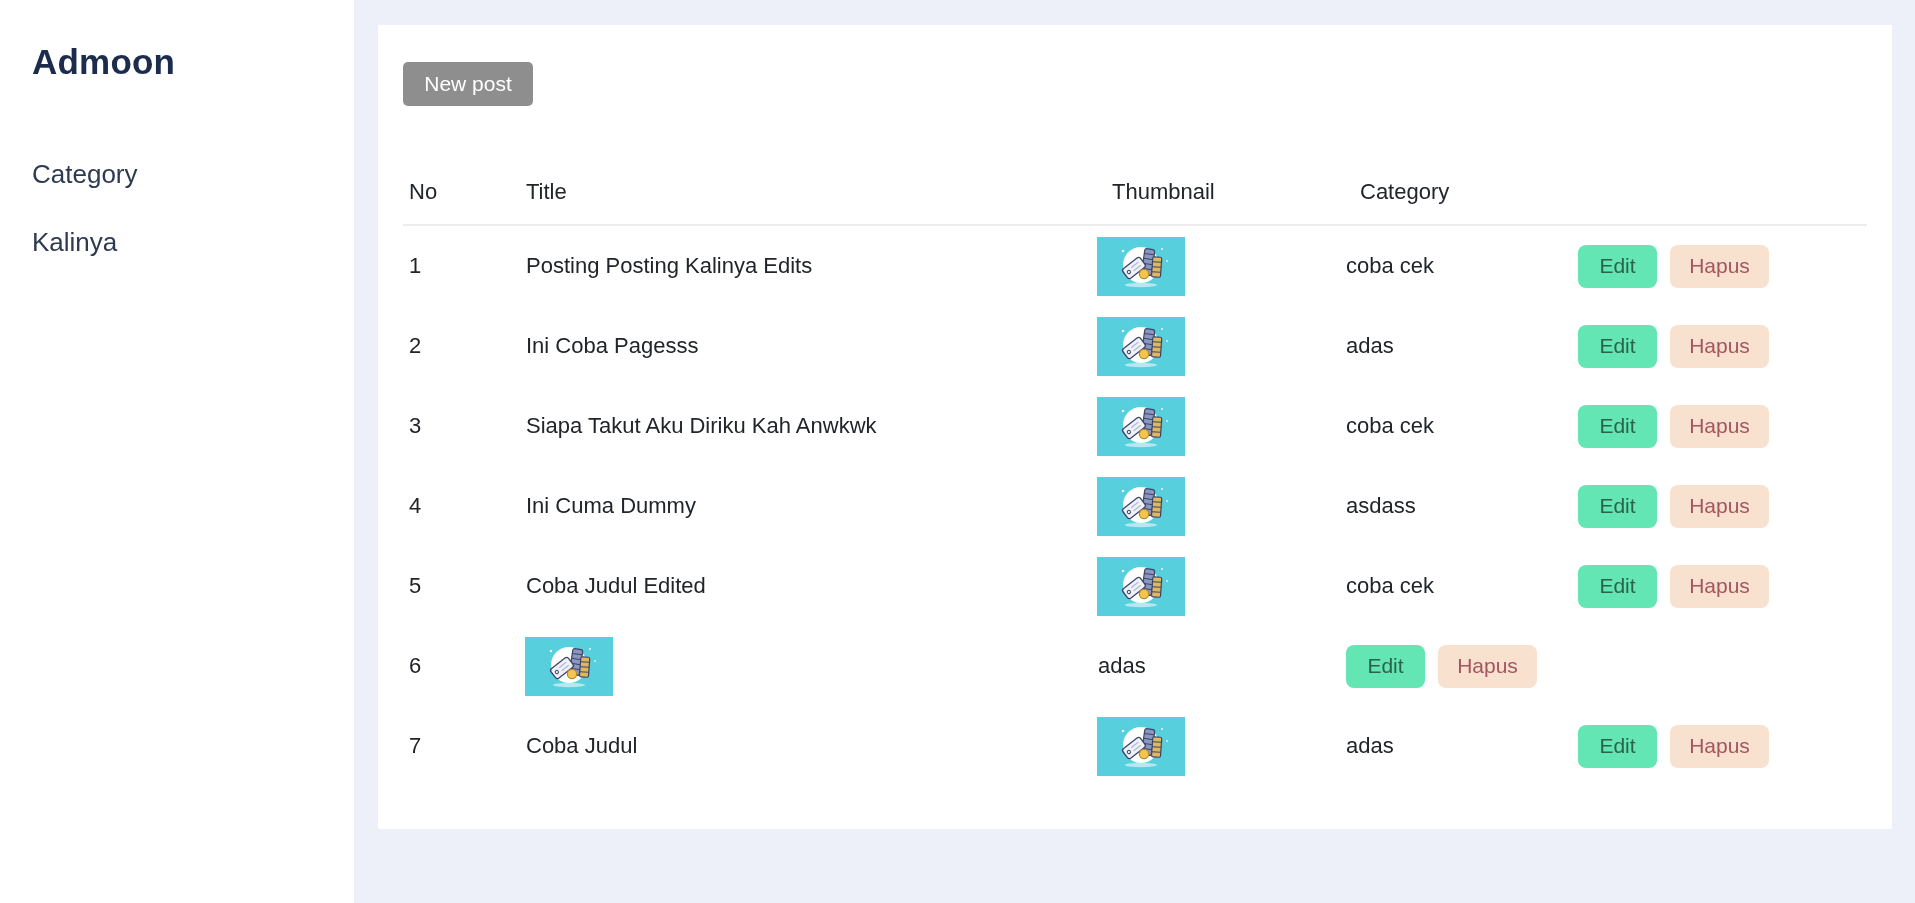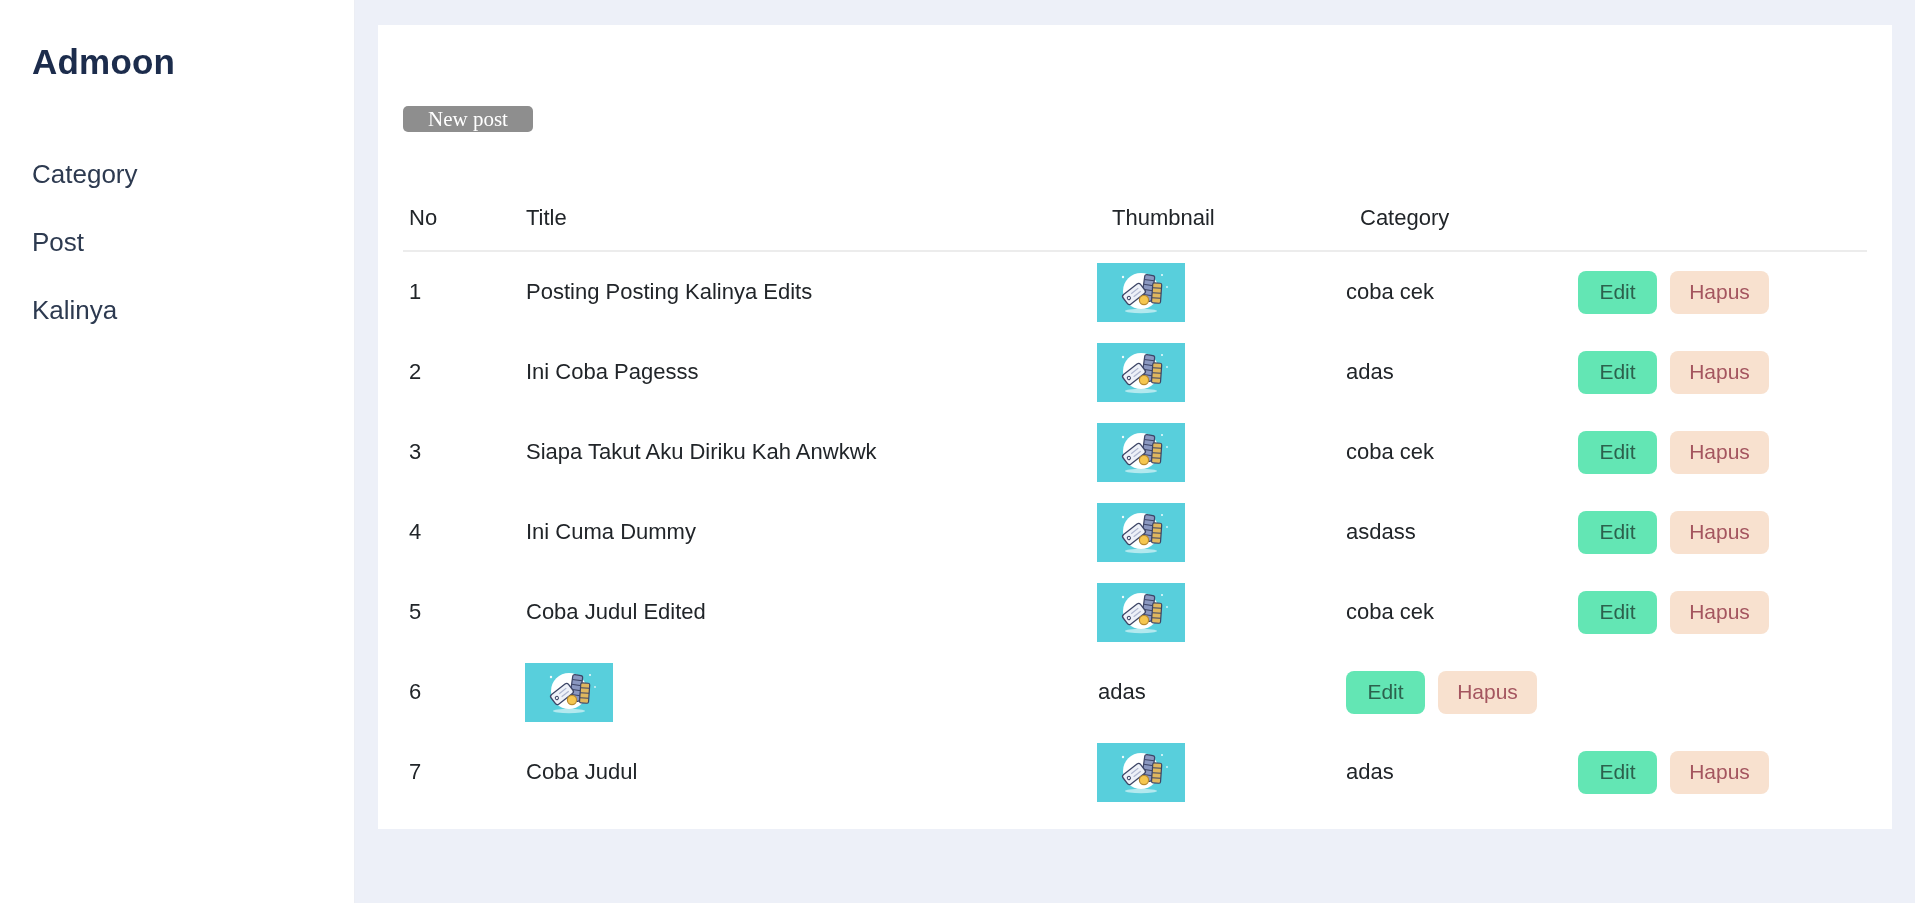--- a/index.html
+++ b/index.html
@@ -33,25 +33,24 @@
   }
   .main{
     position:absolute; left:355px; top:0; width:1560px; height:903px;
     background:var(--bg);
   }
   .card{
     position:absolute; left:23px; top:25px; width:1514px; height:804px;
     background:var(--card); padding:37px 25px 0 25px;
   }
   .new-post{
-    display:inline-block; height:26px; min-width:130px; padding:0 18px;
+    display:inline-block; height:44px; min-width:130px; padding:0 18px;
     background:var(--newpost-bg); color:#fff; font-size:21px;
     border:none; border-radius:5px; cursor:pointer;
-    font-family:Liberation Serif, serif;
-    margin-top:44px;
+    font-family:Liberation Sans, sans-serif;
   }
   .table{ margin-top:53px; }
   .thead, .trow{
     display:grid;
     grid-template-columns:117px 572px 248px 232px 1fr;
     align-items:center;
   }
   .thead{ height:67px; border-bottom:2px solid var(--divider); }
   .th{ font-size:22px; font-weight:400; color:var(--ink); padding-left:6px; }
   .th.indent{ padding-left:20px; }
@@ -70,21 +69,20 @@
   .btn-edit{ width:79px; background:var(--edit-bg); color:var(--edit-ink); }
   .btn-hapus{ width:99px; background:var(--hapus-bg); color:var(--hapus-ink); }
 </style>
 </head>
 <body>
 
 <aside class="sidebar">
   <div class="brand">Admoon</div>
   <ul class="nav">
     <li class="nav-item">Category</li>
-    <li class="nav-item">Post</li>
     <li class="nav-item">Kalinya</li>
   </ul>
 </aside>
 
 <main class="main">
   <section class="card">
     <button class="new-post">New post</button>
 
     <div class="table">
       <div class="thead">

